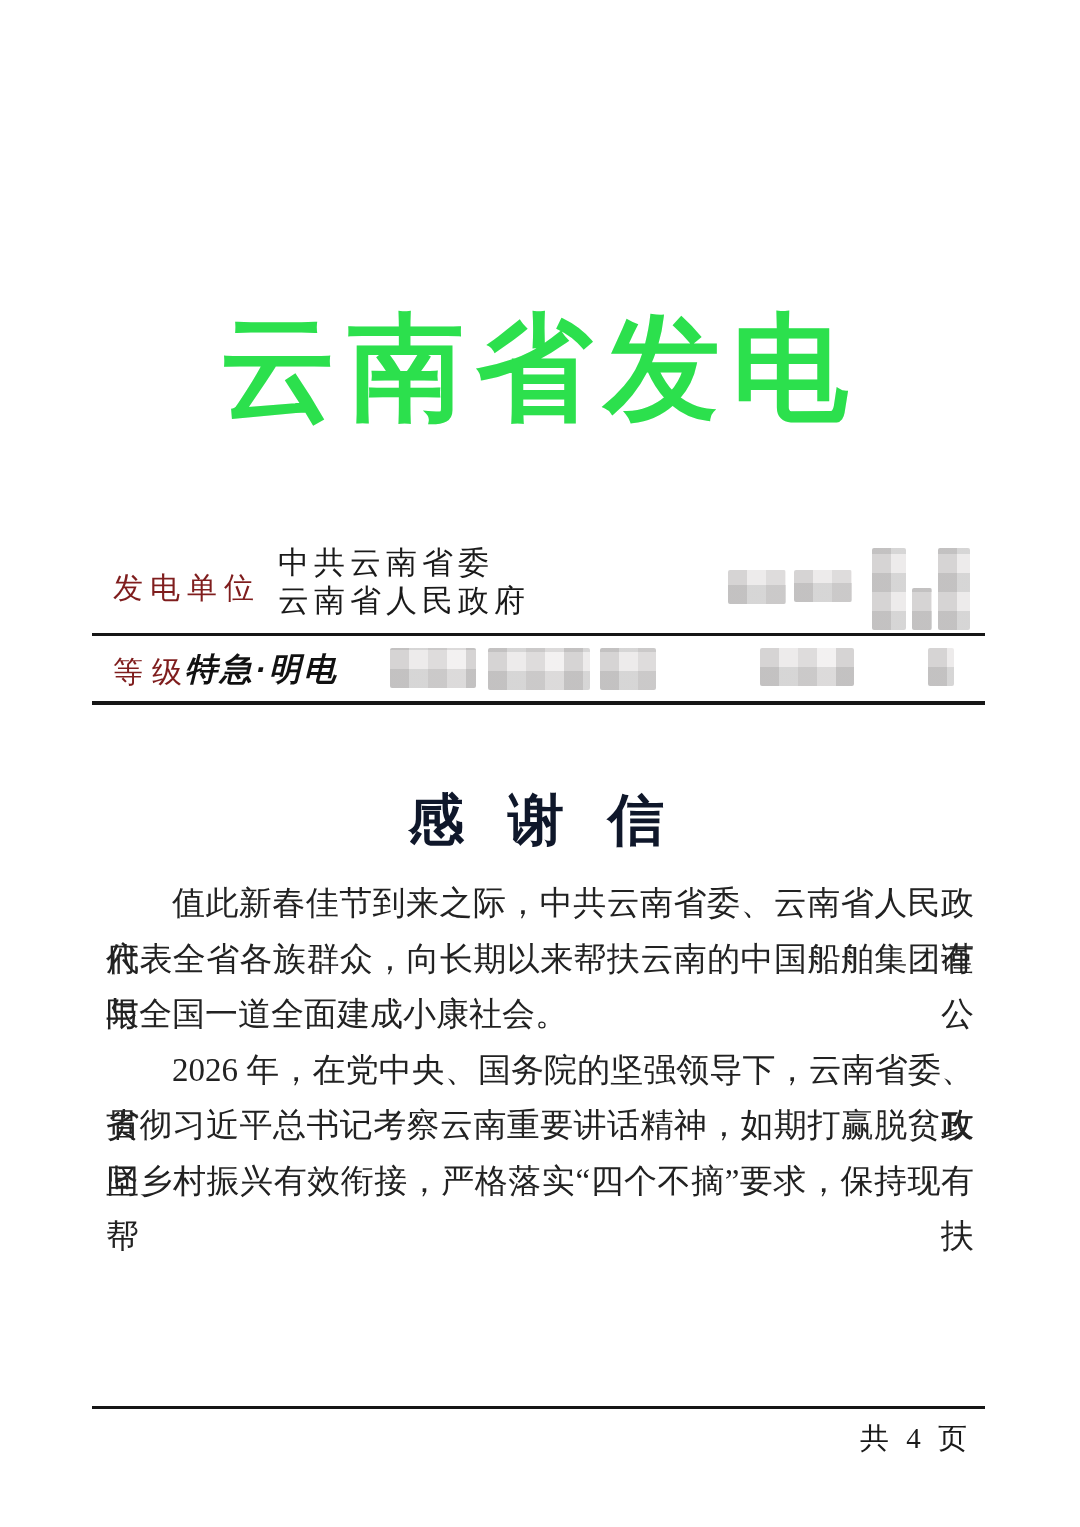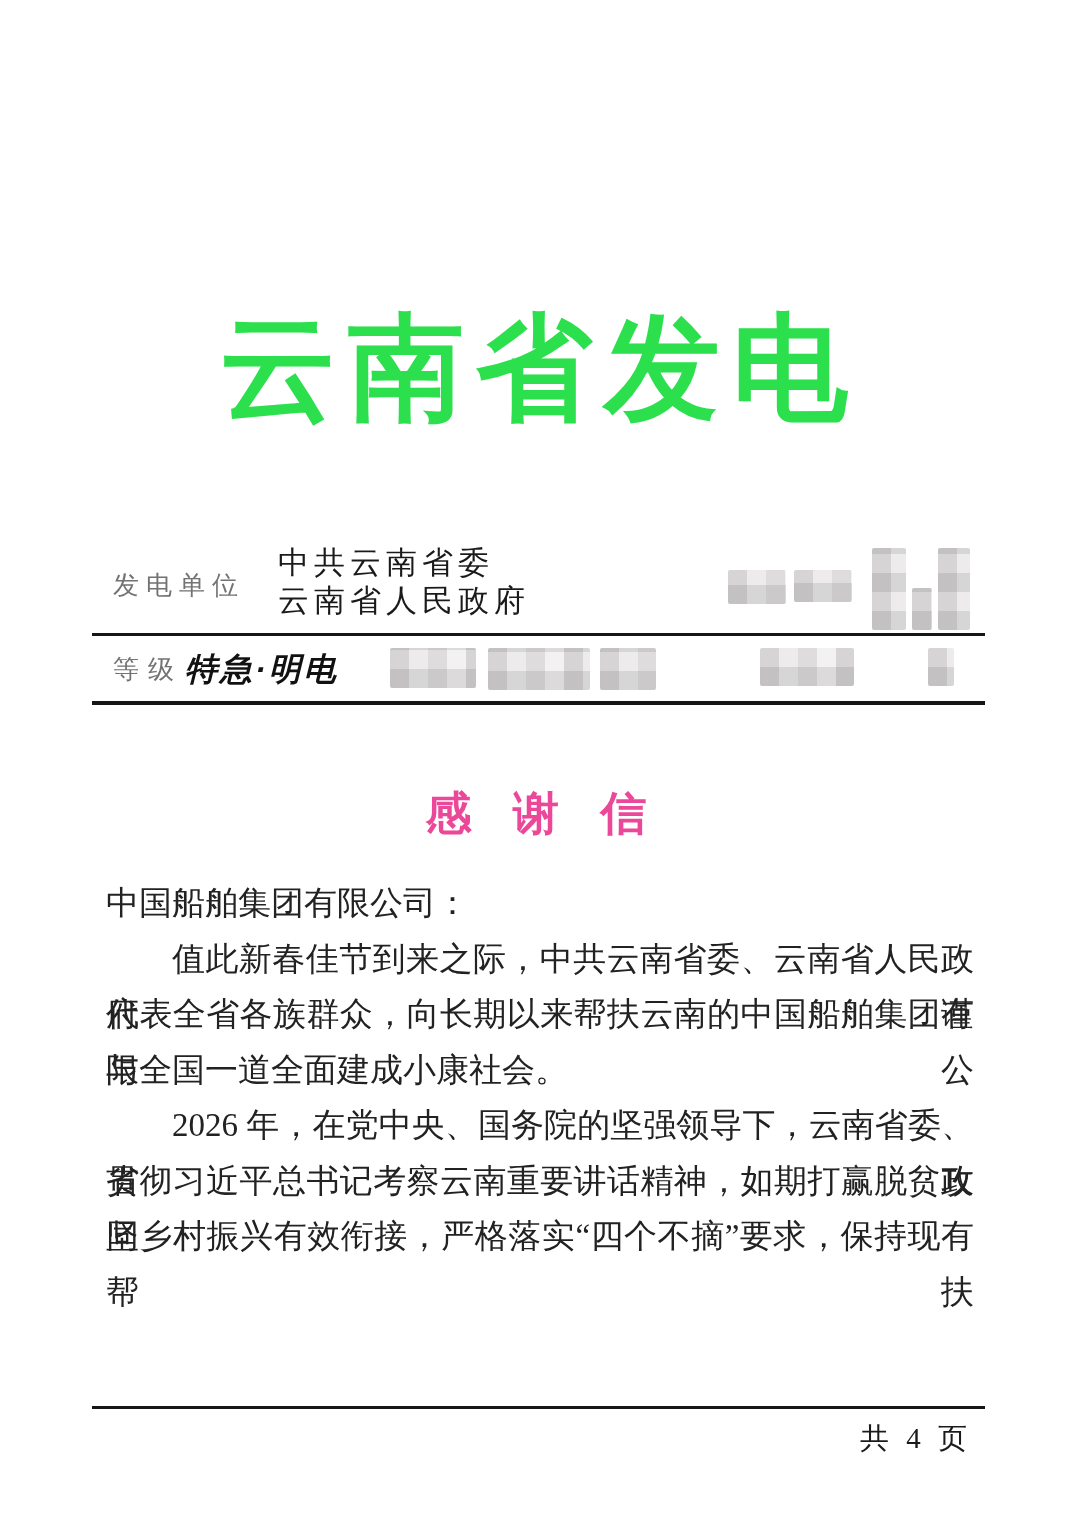--- a/index.html
+++ b/index.html
@@ -27,23 +27,23 @@
     font-size: 116px;
     font-weight: 700;
     letter-spacing: 12px;
     line-height: 1.2;
     font-family: "Liberation Serif", "DejaVu Serif", serif;
   }
 
   
   .meta-label {
     position: absolute;
-    font-size: 26px;
+    font-size: 30px;
     letter-spacing: 7px;
-    color: #737373;
+    color: #7f1d1d;
   }
   .issuer-label { left: 113px; top: 568px; }
   .issuer-lines {
     position: absolute;
     left: 278px;
     top: 544px;
     font-size: 31px;
     letter-spacing: 5px;
     line-height: 38px;
     color: #1a1a1a;
@@ -81,25 +81,25 @@
     border-radius: 2px;
   }
 
   
   .letter-title {
     position: absolute;
     top: 783px;
     left: 0;
     width: 100%;
     text-align: center;
-    font-size: 46px;
+    font-size: 56px;
     font-weight: 700;
     letter-spacing: 8px;
     word-spacing: 14px;
-    color: #ec4899;
+    color: #0f172a;
   }
 
   .body-lines {
     position: absolute;
     left: 106px;
     top: 876px;
     width: 868px;
     font-size: 33px;
     line-height: 55.5px;
     color: #222;
@@ -153,21 +153,20 @@
   <div class="mosaic" style="left:488px; top:648px; width:102px; height:42px;"></div>
   <div class="mosaic" style="left:600px; top:648px; width:56px; height:42px;"></div>
   <div class="mosaic" style="left:760px; top:648px; width:94px; height:38px;"></div>
   <div class="mosaic" style="left:928px; top:648px; width:26px; height:38px;"></div>
 
   <div class="rule rule-2"></div>
 
   <div class="letter-title">感 谢 信</div>
 
   <div class="body-lines">
-    <div class="body-line">中国船舶集团有限公司：</div>
     <div class="body-line fill indent">值此新春佳节到来之际，中共云南省委、云南省人民政府谨</div>
     <div class="body-line fill">代表全省各族群众，向长期以来帮扶云南的中国船舶集团有限公</div>
     <div class="body-line">与全国一道全面建成小康社会。</div>
     <div class="body-line fill indent">2026 年，在党中央、国务院的坚强领导下，云南省委、省政</div>
     <div class="body-line fill">贯彻习近平总书记考察云南重要讲话精神，如期打赢脱贫攻坚</div>
     <div class="body-line fill">同乡村振兴有效衔接，严格落实“四个不摘”要求，保持现有帮扶</div>
   </div>
 
   <div class="rule rule-bottom"></div>
   <div class="page-count">共 4 页</div>

